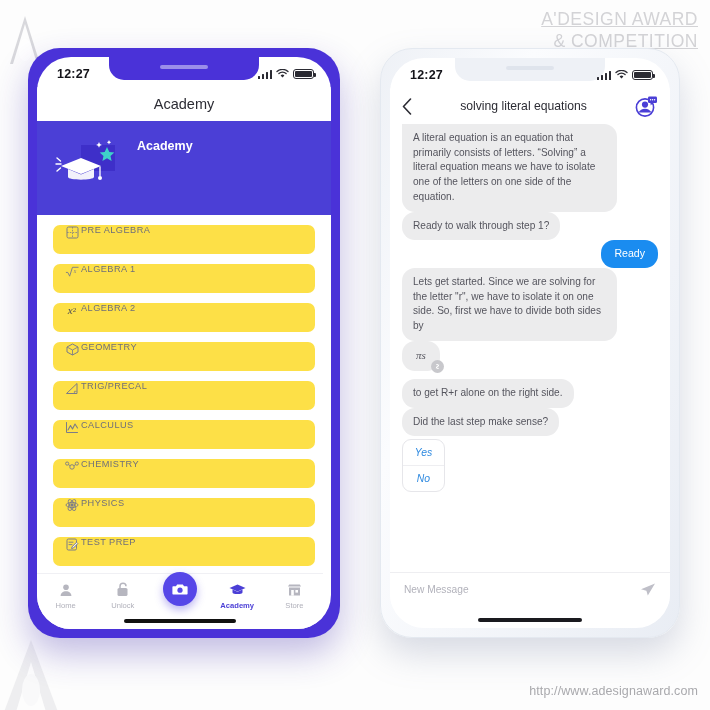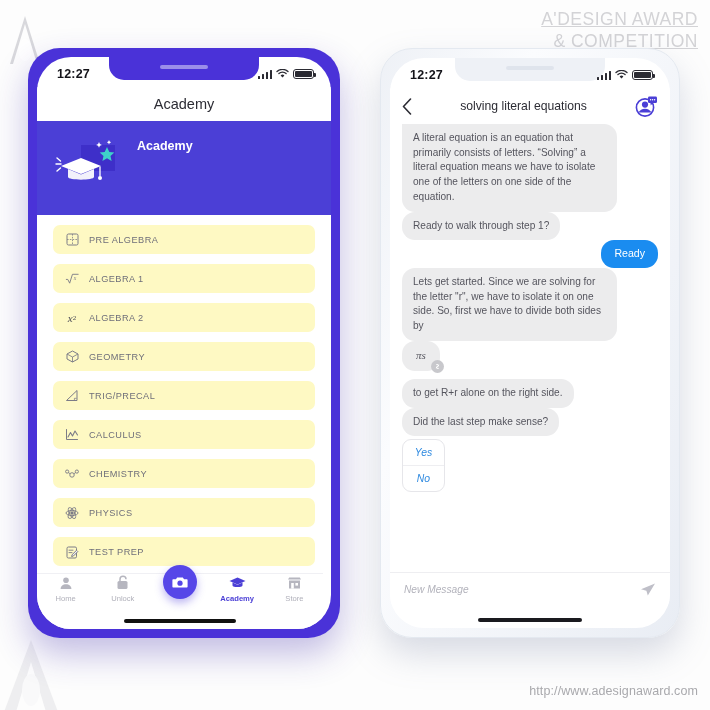--- a/index.html
+++ b/index.html
@@ -95,35 +95,35 @@
     display: flex; gap: 12px; align-items: flex-start;
   }
   .hero-art { width: 74px; height: 62px; flex: none; position: relative; }
   .hero-text { padding-top: 4px; }
   .hero-title { color: #fff; font-size: 12.5px; font-weight: bold; margin-bottom: 5px; }
   .hero-desc { color: #cfcaf2; font-size: 9.4px; line-height: 1.48; }
 
   
   .subject-list { padding: 10px 16px 4px; background: #fff; }
   .subject-row {
-    height: 29px; background: #fef9c3; border-radius: 7px;
-    display: flex; align-items: center; gap: 10px;
+    height: 29px; background: #fde047; border-radius: 7px;
+    display: flex; align-items: flex-start; gap: 2px;
     padding: 0 12px; margin-bottom: 10px;
   }
   .subject-icon { width: 14px; height: 14px; flex: none; color: #7c7c87; display: flex; align-items: center; justify-content: center; }
   .subject-icon svg { display: block; }
   .subject-label { font-size: 9.2px; letter-spacing: .45px; color: #6f6f7a; }
   .sup-icon { font-size: 11px; color: #4b4b56; font-family: "Liberation Serif", serif; font-style: italic; }
   .sup-icon sup { font-size: 7px; font-style: normal; }
 
   
   .tabbar {
     position: absolute; left: 0; right: 8px; bottom: 0; height: 56px;
     background: #fff; border-top: 1px solid #f0f0f4;
-    display: flex; align-items: flex-start; 
+    display: flex; align-items: flex-start; padding-top: 7px;
   }
   .tab { flex: 1; text-align: center; position: relative; }
   .tab-ico { height: 17px; display: flex; align-items: center; justify-content: center; color: #b6b6bf; }
   .tab-label { font-size: 7.6px; color: #b0b0ba; margin-top: 3px; display: block; }
   .tab.active .tab-ico { color: #4b3fd6; }
   .tab.active .tab-label { color: #4b3fd6; font-weight: bold; }
   .fab {
     width: 34px; height: 34px; border-radius: 50%; background: #5646e8;
     display: flex; align-items: center; justify-content: center;
     margin: -9px auto 0; box-shadow: 0 4px 9px rgba(80,60,220,.38);
@@ -175,21 +175,21 @@
   }
   .choice {
     text-align: center; font-size: 10.4px; color: #2f8ae0;
     padding: 7px 0; 
   }
   .choice + .choice { border-top: 1px solid #eeeef1; }
 
   .composer {
     position: absolute; left: 0; right: 0; bottom: 22px; height: 34px;
     border-top: 1px solid #eeeef1; background: #fff;
-    display: flex; align-items: center; padding: 0 14px; font-style: italic;
+    display: flex; align-items: center; padding: 0 14px;
   }
   .composer-input { flex: 1; font-size: 10.2px; color: #b2b2bb; }
   .send-ico { color: #bfbfc8; display: flex; }
   .phone-right .home-ind { background: #1a1a1f; width: 104px; }
 </style>
 </head>
 <body>
 
 <svg class="brand-logo" viewBox="0 0 46 62">
   <path d="M23 6 L38 54 L35 54 L23 14 L11 54 L8 54 Z" fill="#d8d8dc"></path>

